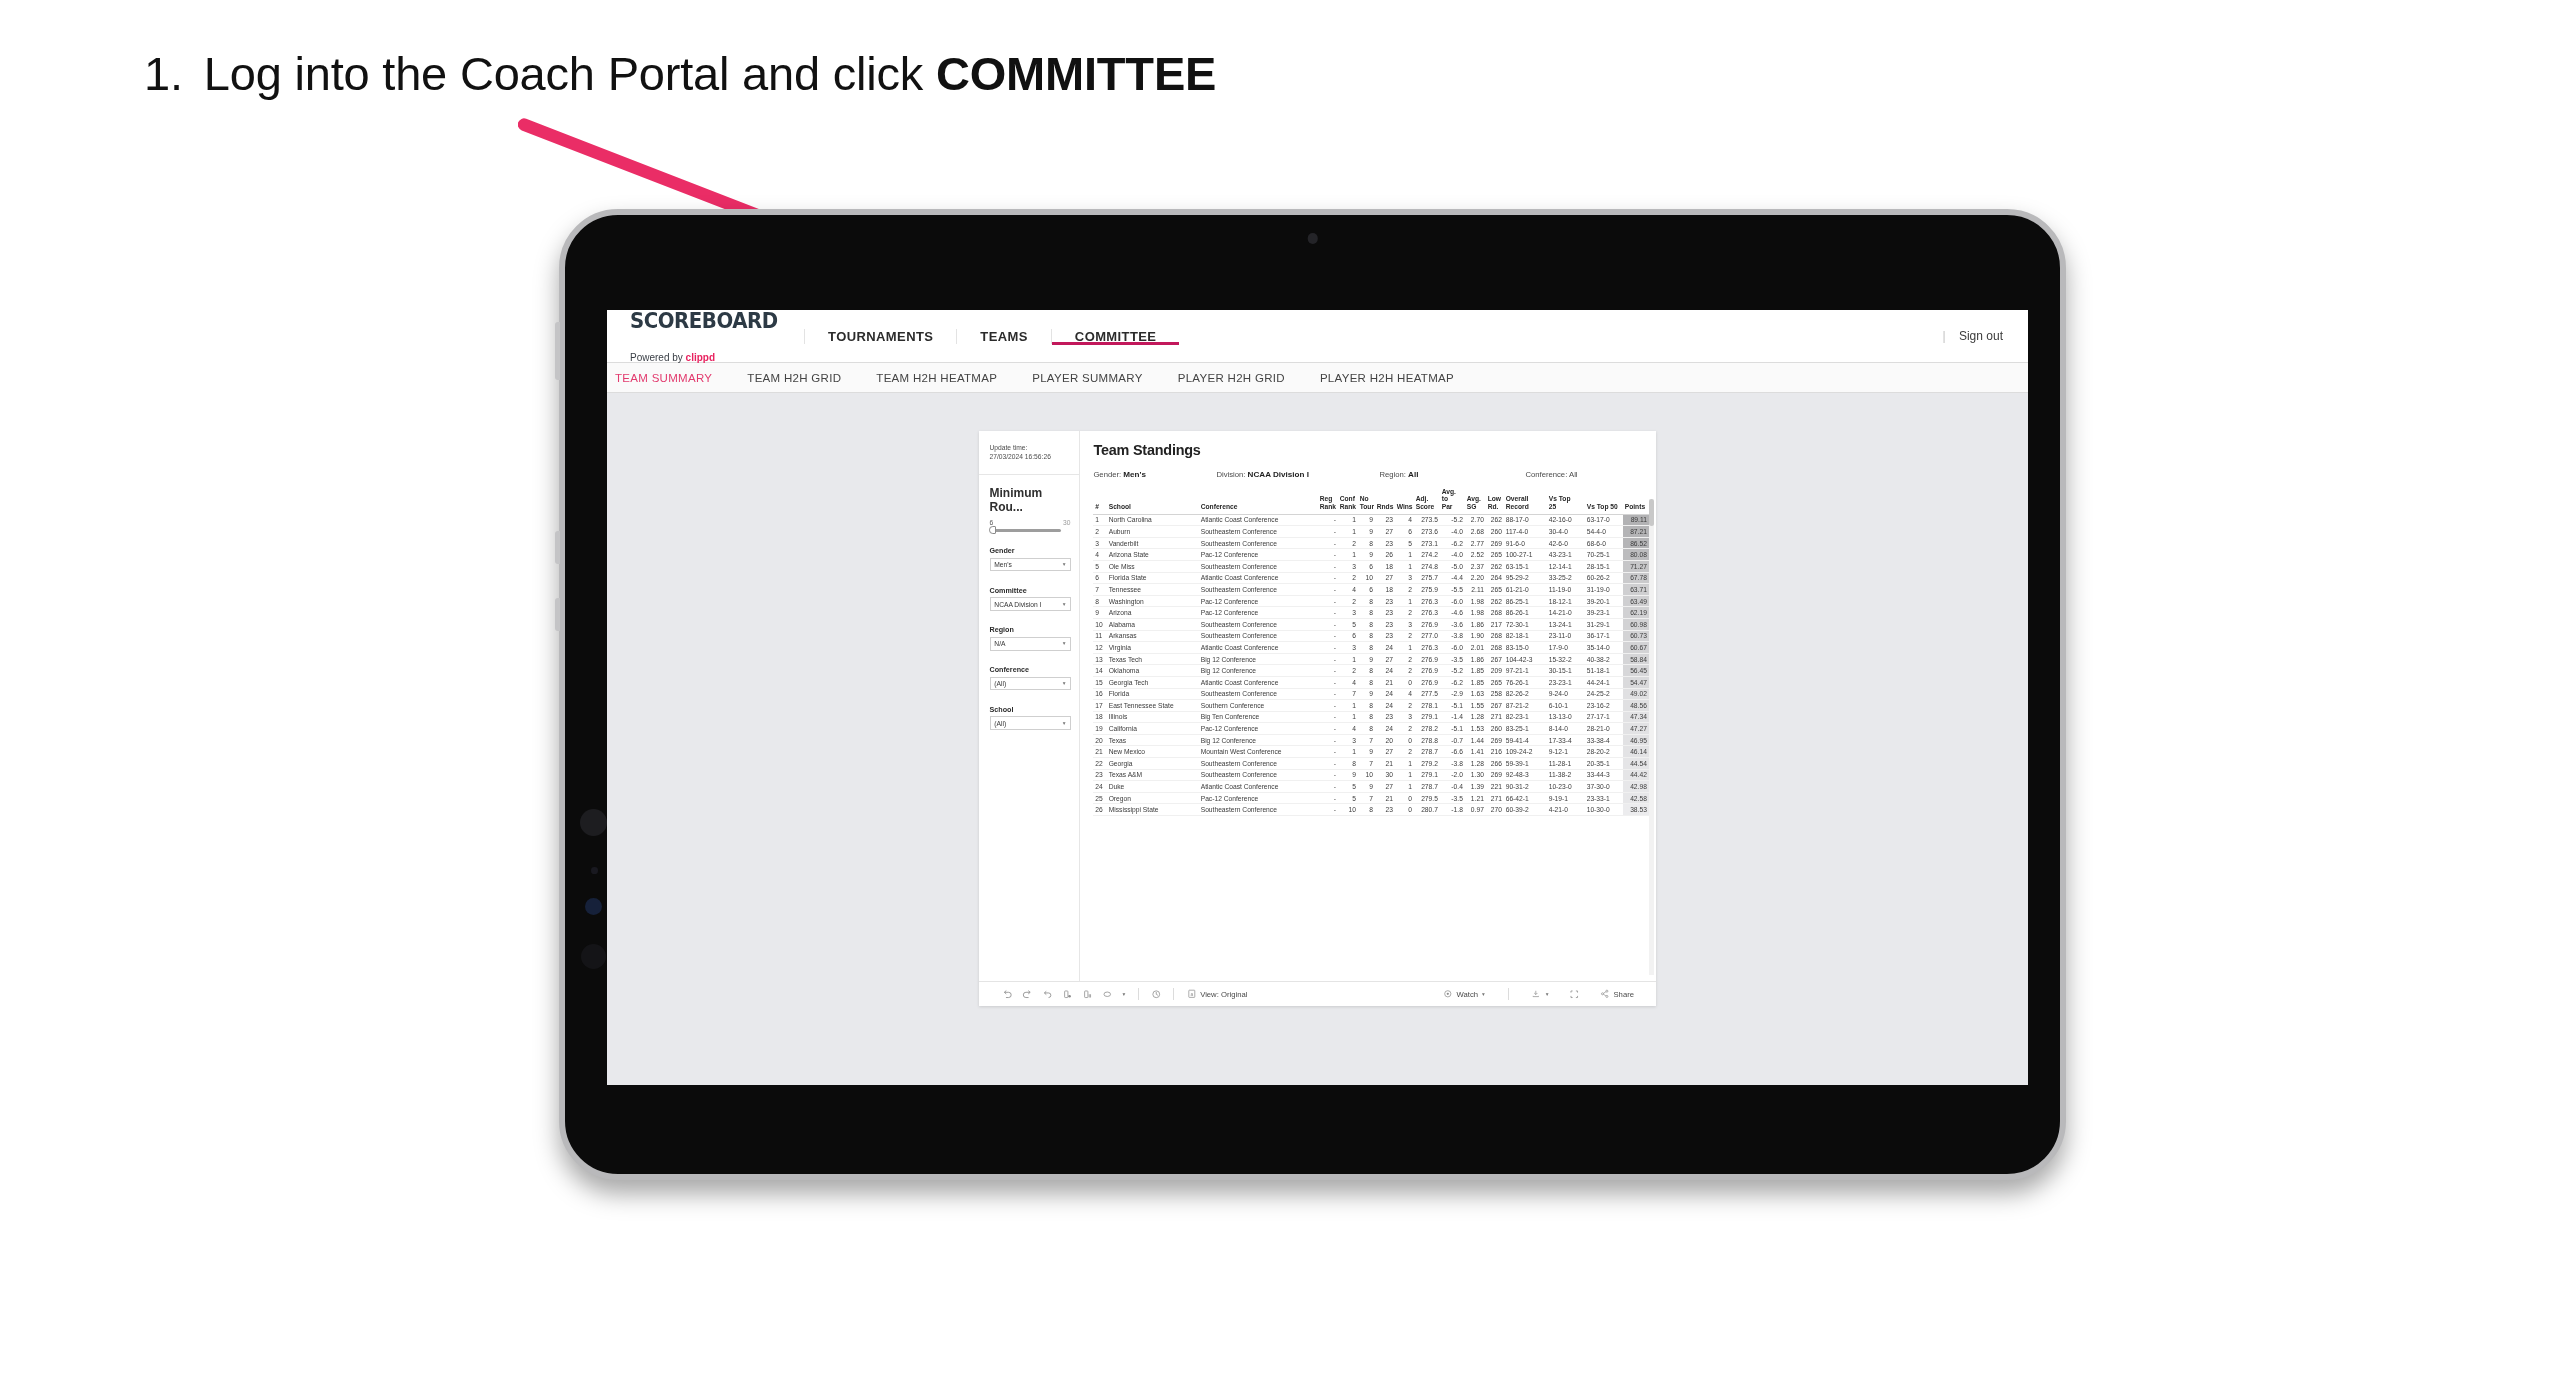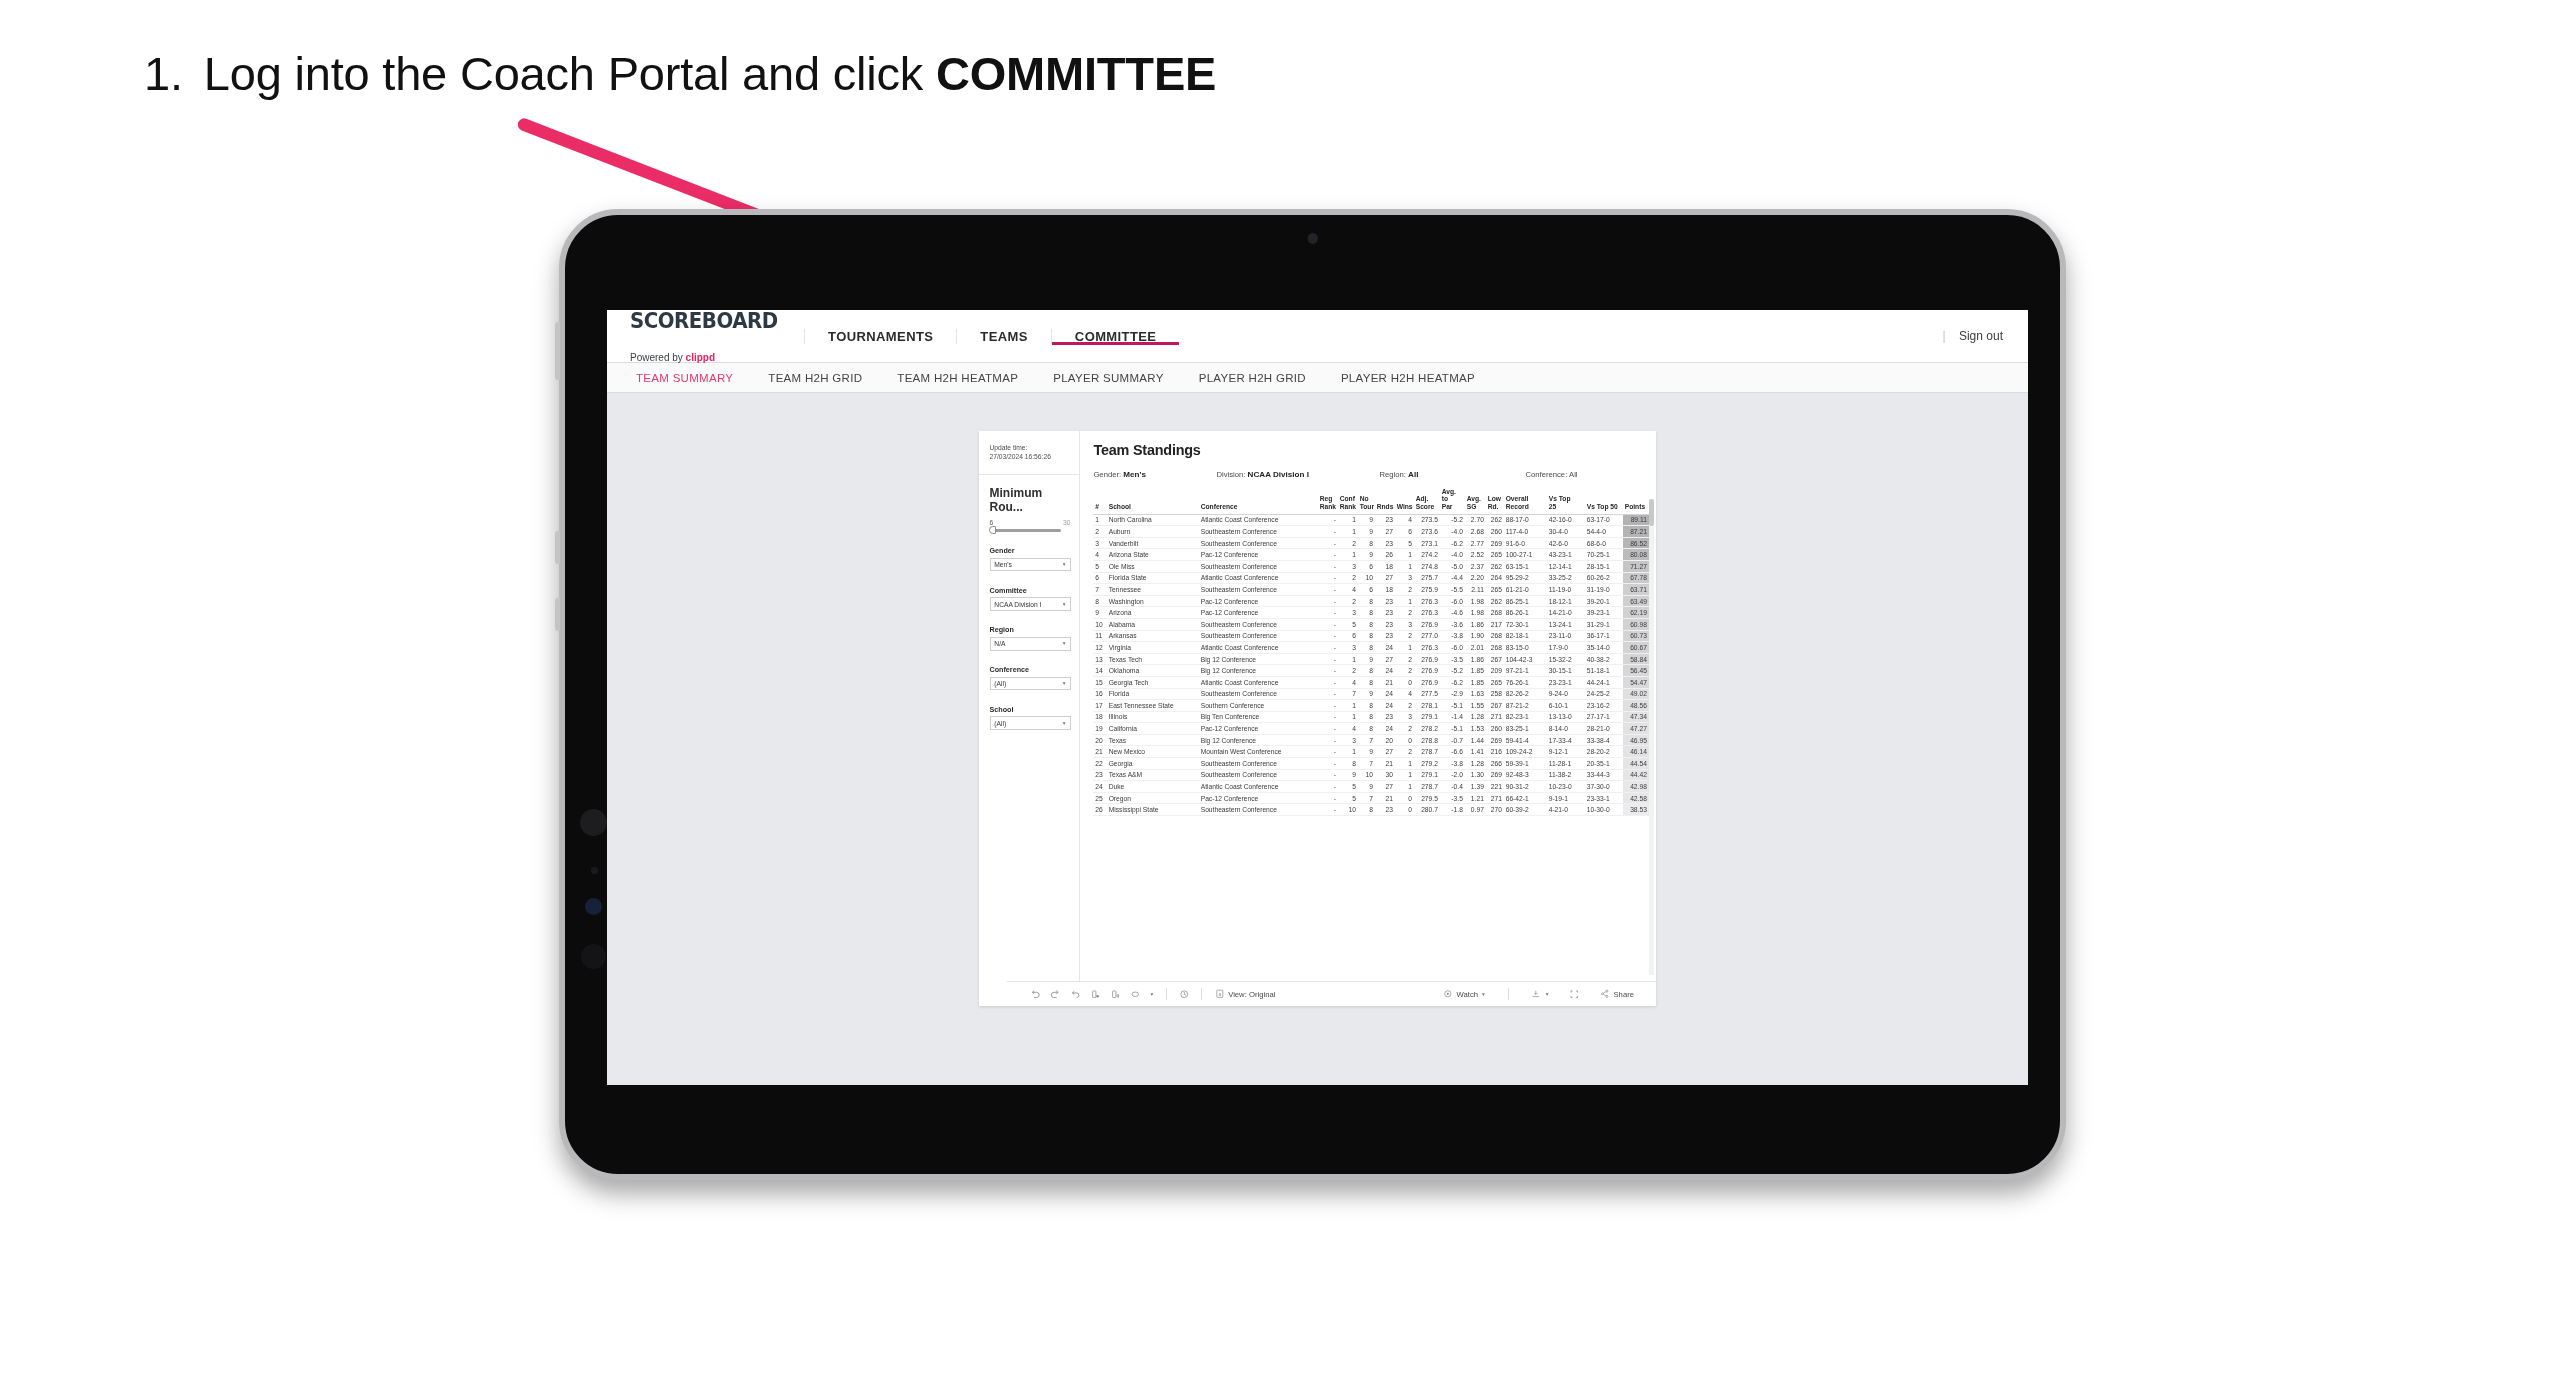--- a/index.html
+++ b/index.html
@@ -93,21 +93,21 @@
     margin-left: auto; display: flex; align-items: center;
     padding-right: 25px; gap: 13.4px;
     font-size: 12px; color: #3c3c3c;
   }
   .hr-div { color: #c3c3c3; }
 
   
   .subnav {
     height: 31px; background: #fafafa; border-top: 1px solid #dcdcdc;
     border-bottom: 1px solid #dcdcdc;
-    display: flex; align-items: center; padding-left: 29px; gap: 35px;
+    display: flex; align-items: center; padding-left: 8px; gap: 35px;
   }
   .subnav-item { font-size: 11.5px; letter-spacing: 0.3px; color: #444; cursor: pointer; white-space: nowrap; }
   .subnav-item.active { color: #e23a6e; }
 
   
   .dash-area { height: calc(100% - 82px); background: #e8e9ec; padding-top: 38px; }
   .viz-card {
     margin: 0 auto; width: 677px; background: #fff;
     box-shadow: 0 1px 2.9px rgba(0,0,0,.13);
     display: flex; flex-direction: column;
@@ -165,21 +165,21 @@
   td.pts { text-align: right; padding-right: 2.9px; }
   .scroll-rail {
     position: absolute; right: 1.9px; top: 11.5px; bottom: 1.9px; width: 4.8px; background: #f2f2f2;
   }
   .scroll-thumb { position: absolute; top: 0; left: 0; width: 4.8px; height: 27px; background: #c8c8c8; border-radius: 2.9px; }
 
   
   .viz-toolbar {
     height: 25px; border-top: 1px solid #e4e4e4; background: #fff;
     display: flex; align-items: center; padding: 0 22px; gap: 8.6px;
-    font-size: 7.7px; color: #4a4a4a; flex-shrink: 0; margin-left: 28px;
+    font-size: 7.7px; color: #4a4a4a; flex-shrink: 0;
   }
   .tb-icon { width: 11.5px; height: 11.5px; display: flex; align-items: center; justify-content: center; color: #8d8d8d; cursor: pointer; }
   .tb-sep { width: 1px; height: 11.5px; background: #dcdcdc; margin: 0 2.9px; }
   .tb-item { display: flex; align-items: center; gap: 2.9px; cursor: pointer; white-space: nowrap; }
   .tb-right { margin-left: auto; display: flex; align-items: flex-end; gap: 19px; }
   svg { display: block; }
 </style>
 </head>
 <body>
 

